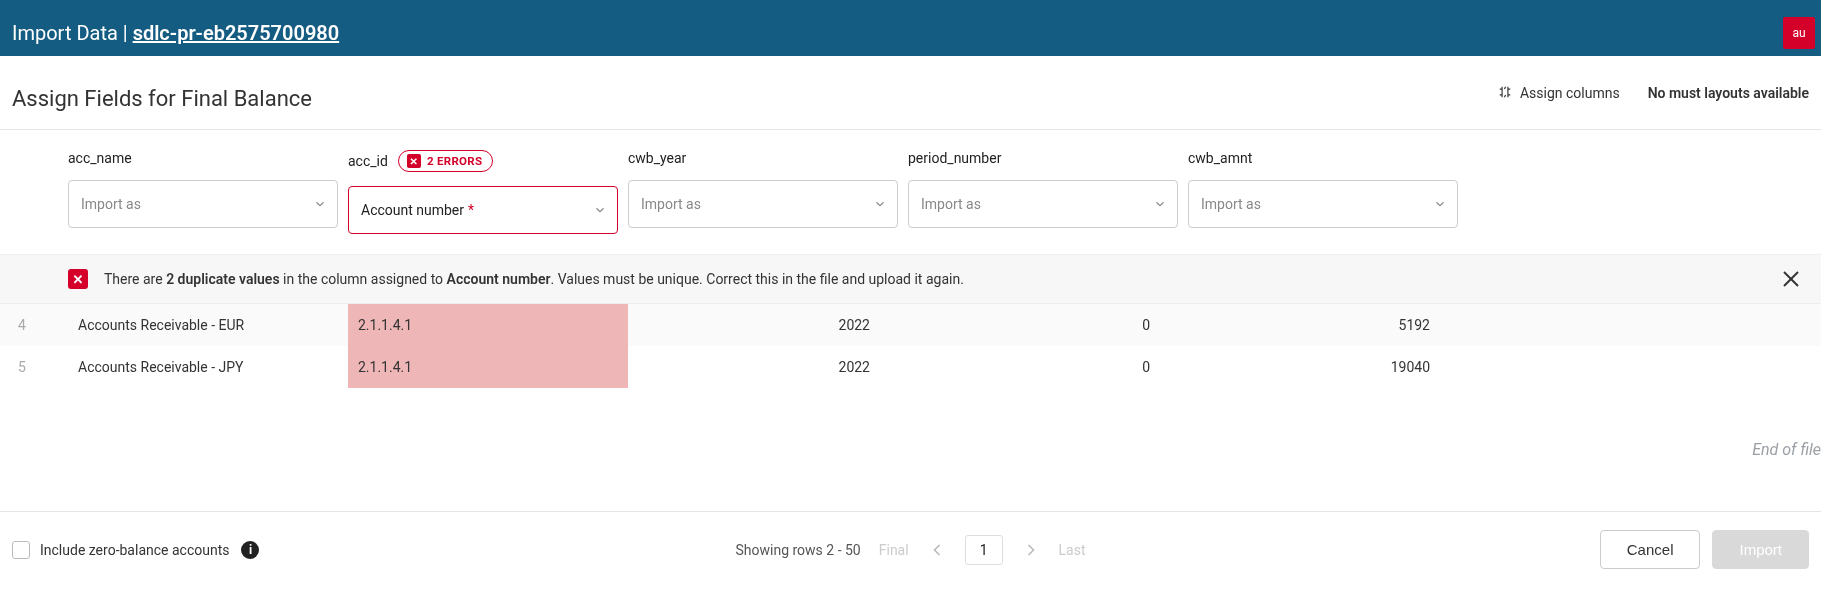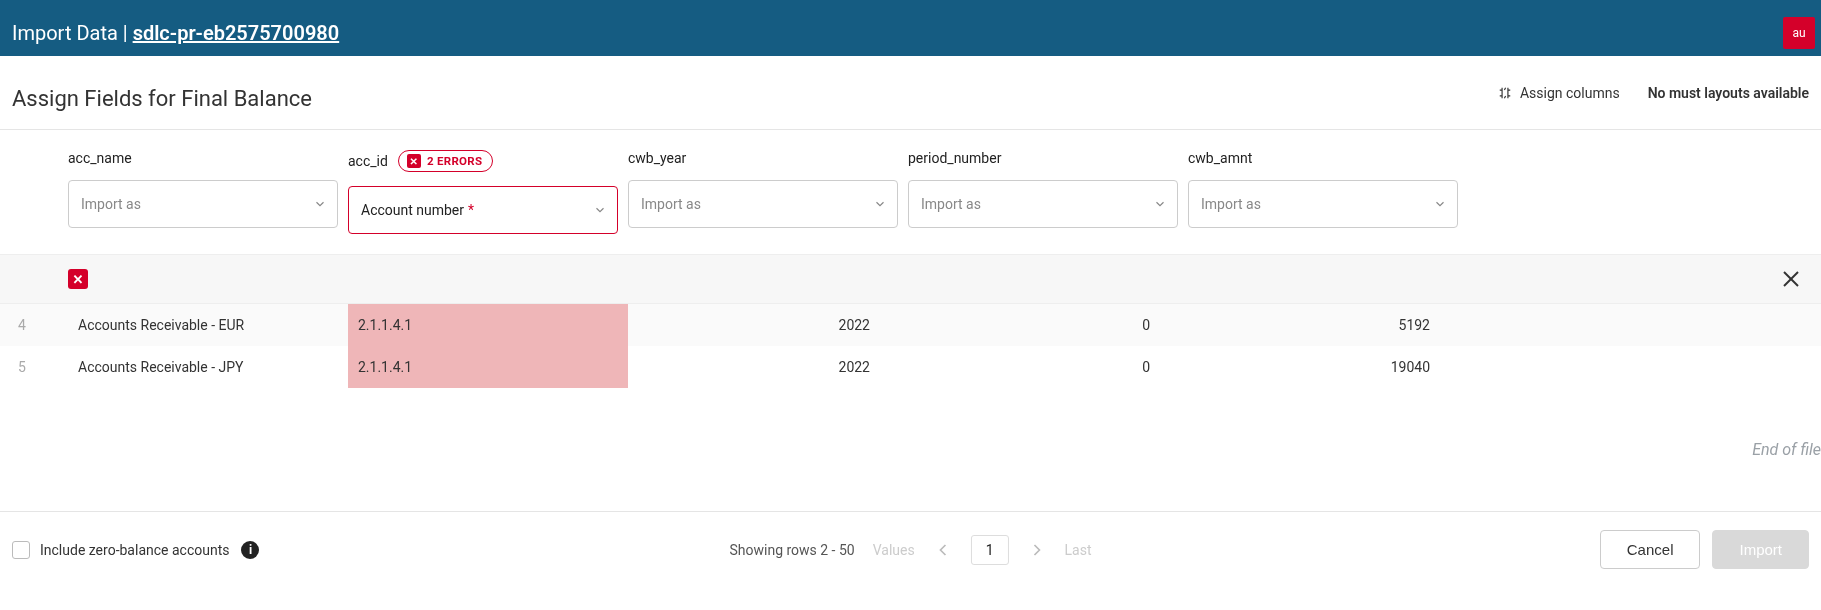--- a/index.html
+++ b/index.html
@@ -84,21 +84,21 @@
     font-weight: 400;
     color: #333;
     margin-top: 12px;
   }
   .subheader-right {
     display: flex;
     align-items: center;
     gap: 28px;
   }
   .assign-cols-btn {
-    display: inline-flex; align-items: center; gap: 8px;
+    display: inline-flex; align-items: flex-start; gap: 8px;
     color: #333; cursor: pointer; font-size: 14px;
   }
   .assign-cols-btn svg { width: 14px; height: 14px; }
   .no-layouts { font-weight: 600; }
   .columns-zone {
     display: flex;
     padding: 20px 10px 20px 68px;
     gap: 10px;
   }
   .col-block {
@@ -314,20 +314,23 @@
       <span class="placeholder">Import as</span>
       <svg class="chev" viewBox="0 0 24 24" fill="none" stroke="currentColor" stroke-width="2">
           <polyline points="6 9 12 15 18 9"></polyline>
         </svg>
     </div>
   </div>
 </div>
 
 <div class="alert-row">
   <div class="alert-ico">✕</div>
+  <div class="alert-msg">
+    <span>There are </span><strong>2 duplicate values</strong><span> in the column assigned to </span><strong>Account number</strong><span>. Values must be unique. Correct this in the file and upload it again.</span>
+  </div>
   <div class="alert-close">
     <svg viewBox="0 0 24 24" fill="none" stroke="currentColor" stroke-width="2">
         <line x1="5" y1="5" x2="19" y2="19"></line>
         <line x1="19" y1="5" x2="5" y2="19"></line>
       </svg>
   </div>
 </div>
 
 <div class="data-rows">
   <div class="data-row">
@@ -351,21 +354,21 @@
 <div class="eof">End of file</div>
 
 <div class="footer">
   <div class="footer-left">
     <span class="checkbox"></span>
     <span>Include zero-balance accounts</span>
     <span class="info-ico">i</span>
   </div>
   <div class="pager">
     <span class="showing">Showing rows 2 - 50</span>
-    <span class="disabled">Values</span>
+    <span class="disabled">Final</span>
     <span class="pager-nav">
       <svg viewBox="0 0 24 24" fill="none" stroke="currentColor" stroke-width="2">
           <polyline points="15 18 9 12 15 6"></polyline>
         </svg>
     </span>
     <span class="page-box">1</span>
     <span class="pager-nav">
       <svg viewBox="0 0 24 24" fill="none" stroke="currentColor" stroke-width="2">
           <polyline points="9 18 15 12 9 6"></polyline>
         </svg>

